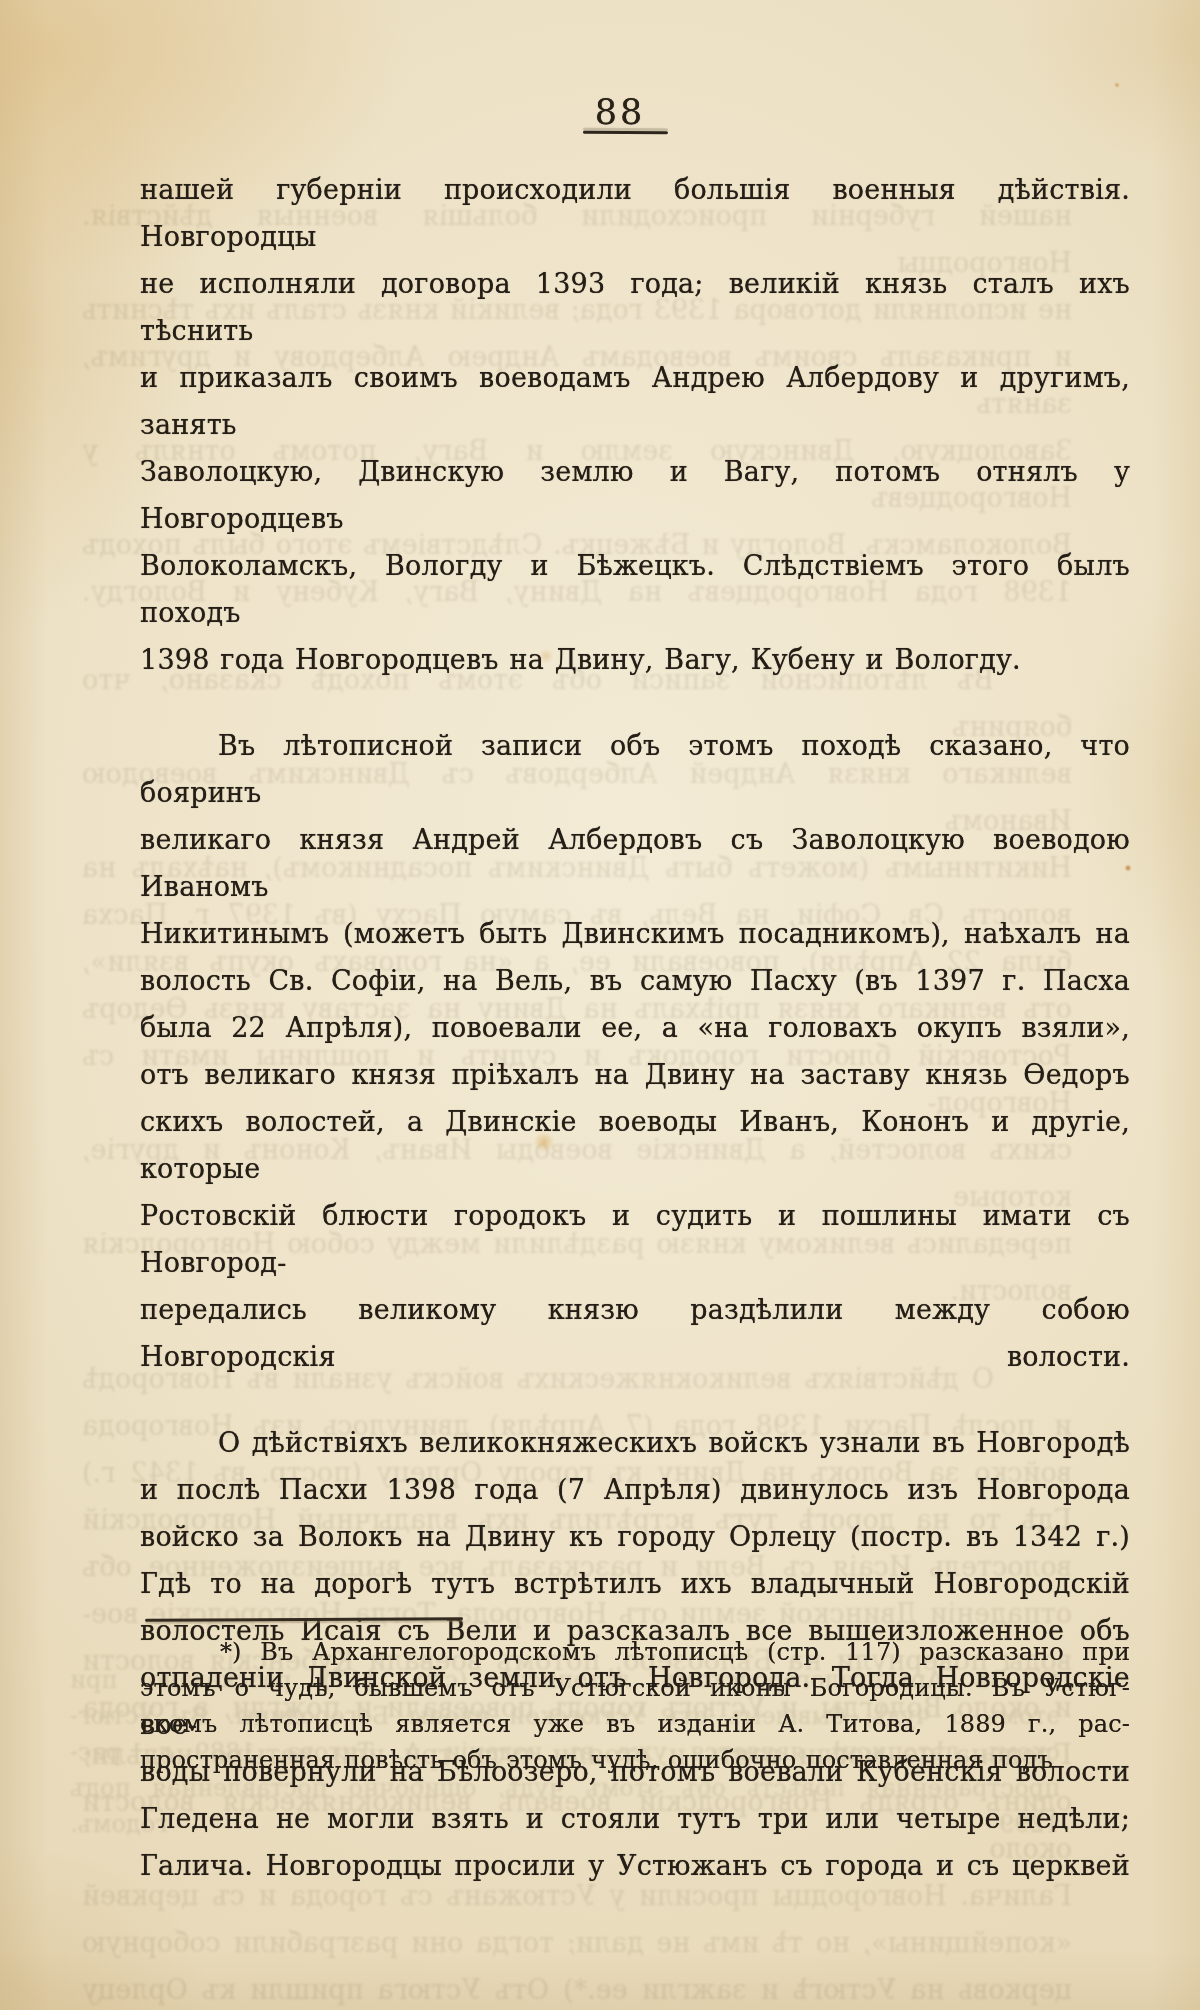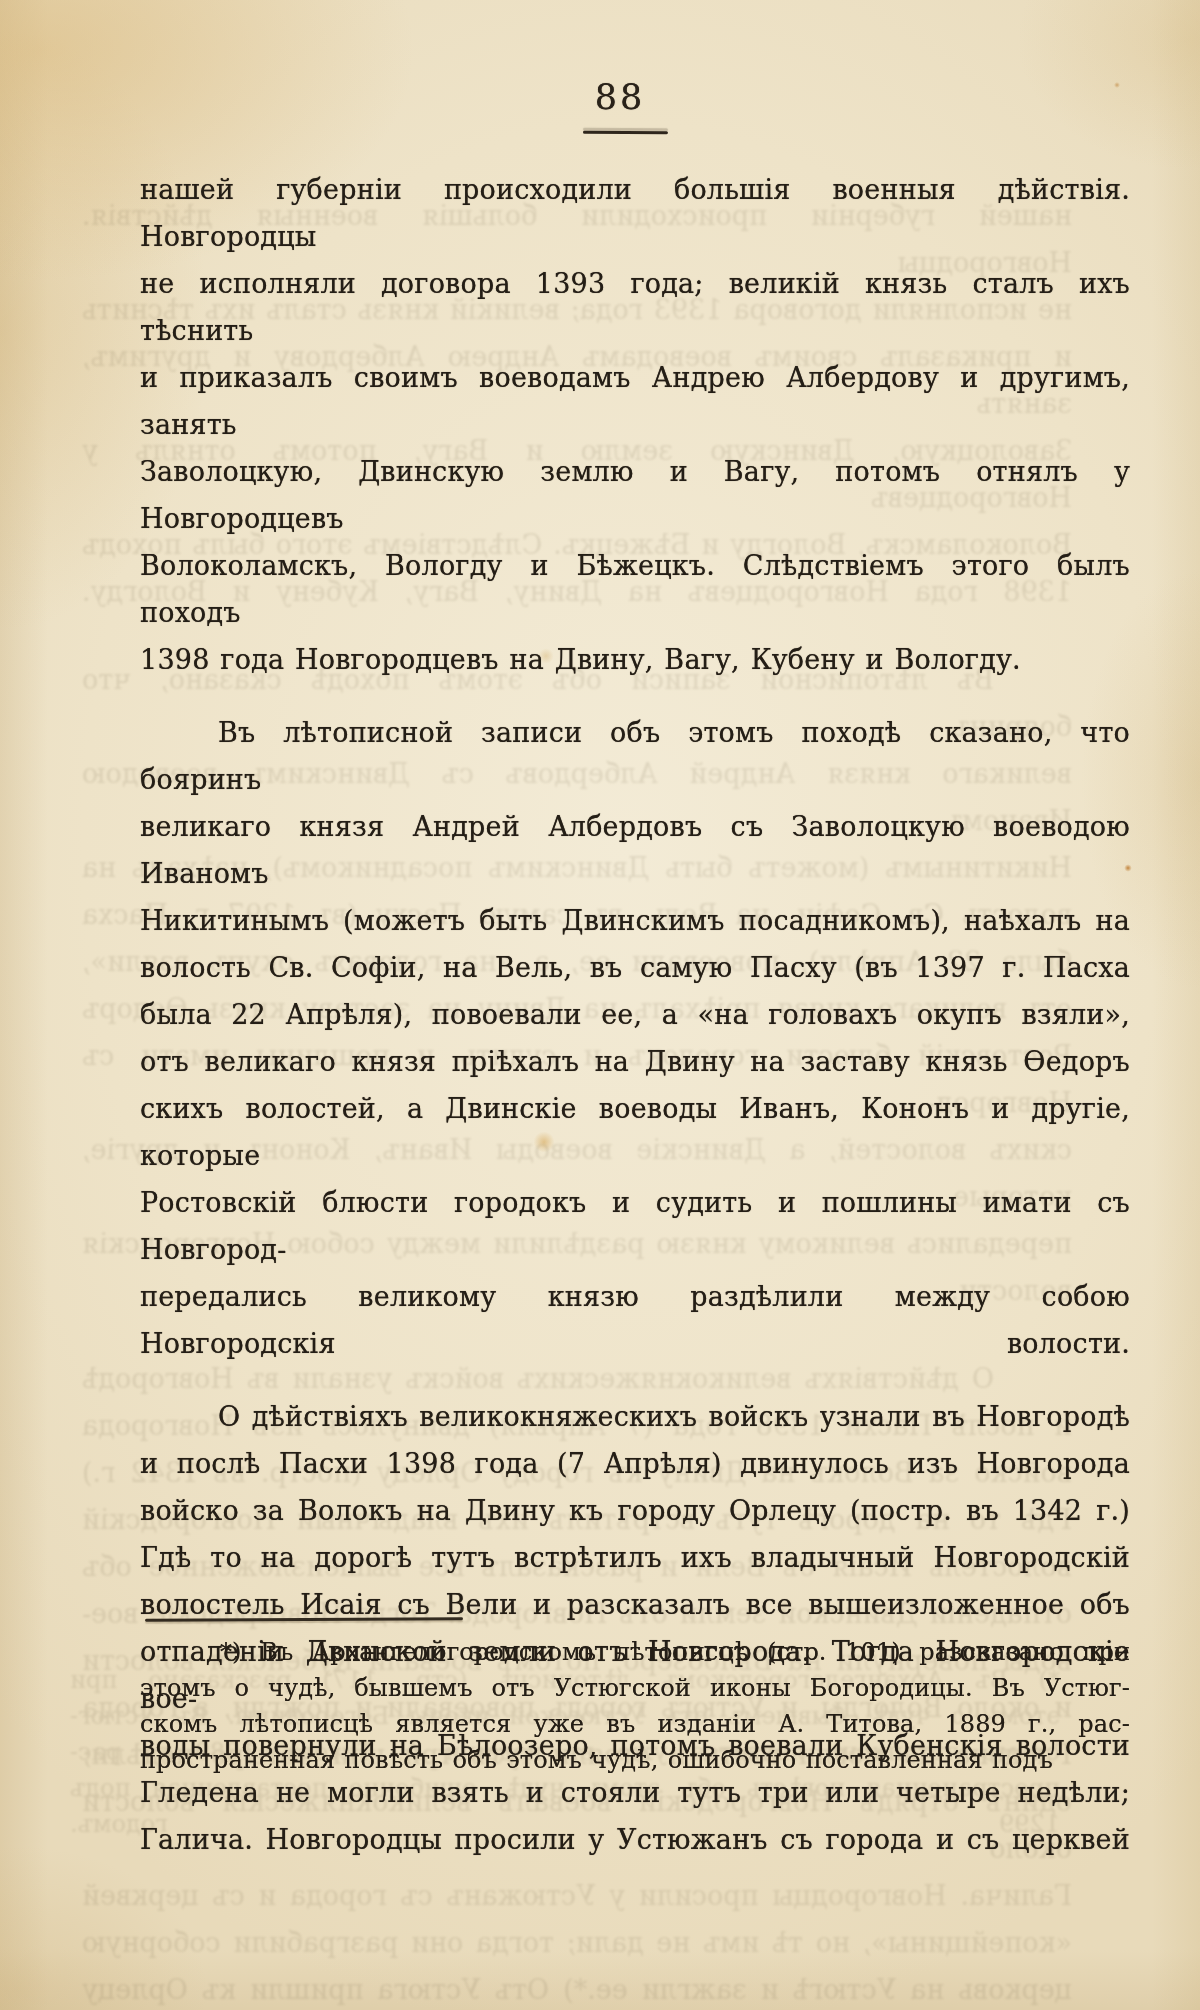--- a/index.html
+++ b/index.html
@@ -41,27 +41,27 @@
     position: absolute;
     left: 140px;
     top: 166px;
     width: 990px;
     font-size: 27px;
     line-height: 47px;
     letter-spacing: 0.2px;
     word-spacing: 2px;
     text-shadow: 0 0 0.7px rgba(42,33,24,.85);
   }
-  .body-text .para + .para { margin-top: 26px; }
+  .body-text .para + .para { margin-top: 39px; }
 
   
   .page-number {
     position: absolute;
     left: 140px;
-    top: 77px;
+    top: 92px;
     width: 960px;
     text-align: center;
     font-size: 35px;
     letter-spacing: 3px;
     color: #292219;
     text-shadow: 0 0 0.7px rgba(42,33,24,.85);
   }
   .number-rule {
     position: absolute;
     left: 583px;
@@ -210,19 +210,19 @@
         <div class="line">волостель Исаія съ Вели и разсказалъ все вышеизложенное объ</div>
         <div class="line">отпаденіи Двинской земли отъ Новгорода. Тогда Новгородскіе вое-</div>
         <div class="line">воды повернули на Бѣлоозеро, потомъ воевали Кубенскія волости</div>
         <div class="line">Гледена не могли взять и стояли тутъ три или четыре недѣли;</div>
         <div class="line">Галича. Новгородцы просили у Устюжанъ съ города и съ церквей</div>
       </div>
   </main>
 
   <div class="footnote-rule"></div>
   <div class="footnote short-last">
-      <div class="line">*) Въ Архангелогородскомъ лѣтописцѣ (стр. 101) разсказано при</div>
+      <div class="line">*) Въ Архангелогородскомъ лѣтописцѣ (стр. 117) разсказано при</div>
       <div class="line">этомъ о чудѣ, бывшемъ отъ Устюгской иконы Богородицы. Въ Устюг-</div>
       <div class="line">скомъ лѣтописцѣ является уже въ изданіи А. Титова, 1889 г., рас-</div>
       <div class="line">пространенная повѣсть объ этомъ чудѣ, ошибочно поставленная подъ</div>
     </div>
 
 </div>
 
 </body></html>

